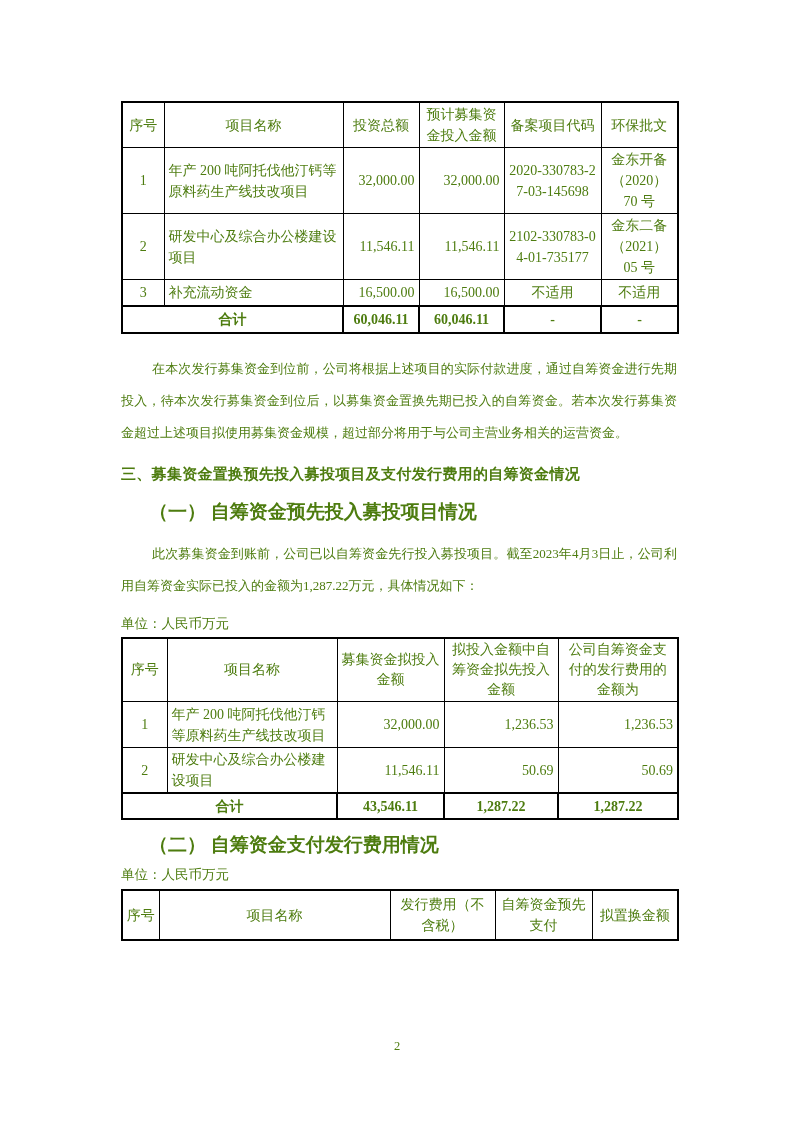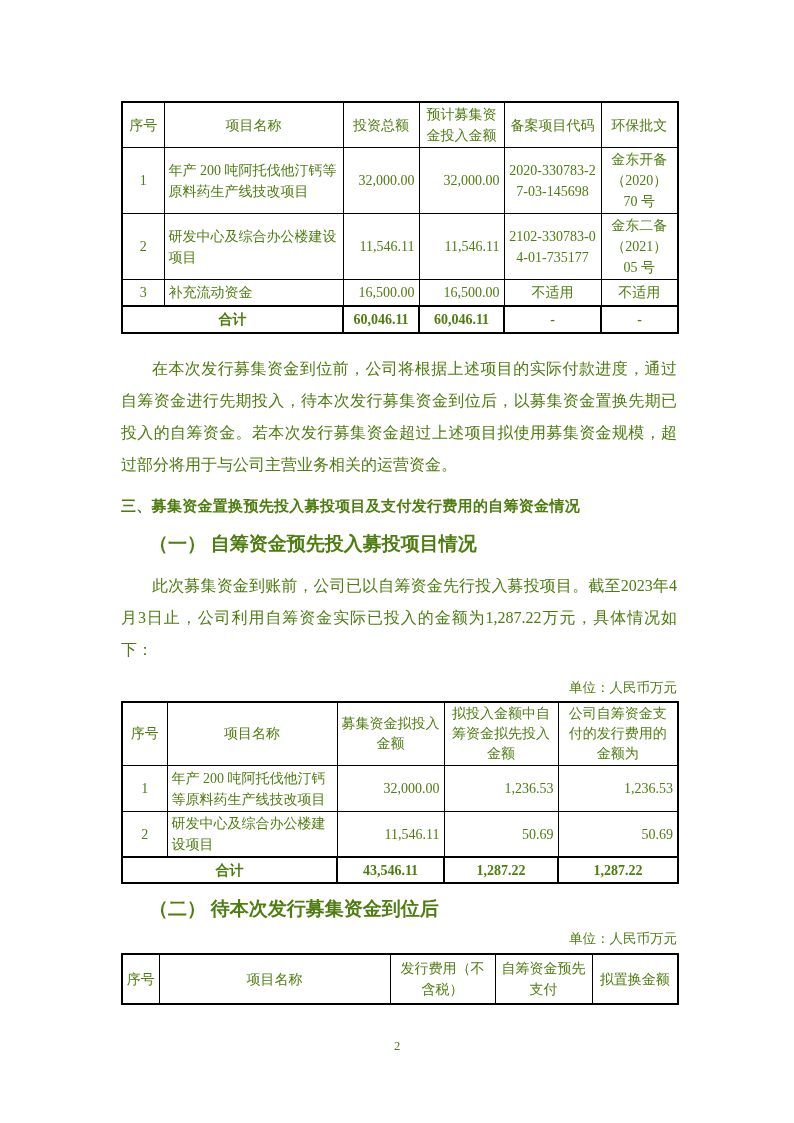--- a/index.html
+++ b/index.html
@@ -56,21 +56,21 @@
   .t2 tr.r1 td { height:44px; }
   .t2 tr.total-row td { height:26px; }
 
   .t3 { margin-top:4px; }
   .t3 tr.hrow td { height:50px; }
   .t3 td.no-col { padding:1px 2px; }
 
   
   p.body-para {
     margin-top:19px;
-    font-size:16px;
+    font-size:13px;
     line-height:32px;
     text-align:justify;
     text-indent:31px;
   }
   p.p2 { margin-top:14px; }
   p.p3 { margin-top:14px; }
   h2.sec {
     margin-top:13px;
     font-size:15px;
     font-weight:bold;
@@ -79,21 +79,21 @@
   }
   h3.subsec {
     margin-top:14px;
     font-size:19px;
     font-weight:bold;
     padding-left:28px;
     line-height:24px;
   }
   h3.subsec2 { margin-top:13px; }
   .unit {
-    text-align:right;
+    text-align:left;
     font-size:13.5px;
     line-height:20px;
     margin-top:12px;
   }
   .unit2 { margin-top:8px; }
   .page-num {
     position:absolute;
     top:1031px; left:0;
     width:794px;
     text-align:center;
@@ -198,21 +198,21 @@
         </tr>
         <tr class="total-row">
           <td class="ctr" colspan="2">合计</td>
           <td class="num">43,546.11</td>
           <td class="num">1,287.22</td>
           <td class="num">1,287.22</td>
         </tr>
       </tbody>
     </table>
 
-    <h3 class="subsec subsec2">（二） 待本次发行募集资金到位后</h3>
+    <h3 class="subsec subsec2">（二） 自筹资金支付发行费用情况</h3>
 
     <div class="unit unit2">单位：人民币万元</div>
 
     <table class="doc-table t3">
       <colgroup>
         <col style="width:37px">
           <col style="width:231px">
           <col style="width:105px">
         <col style="width:97px">
           <col style="width:86px">

